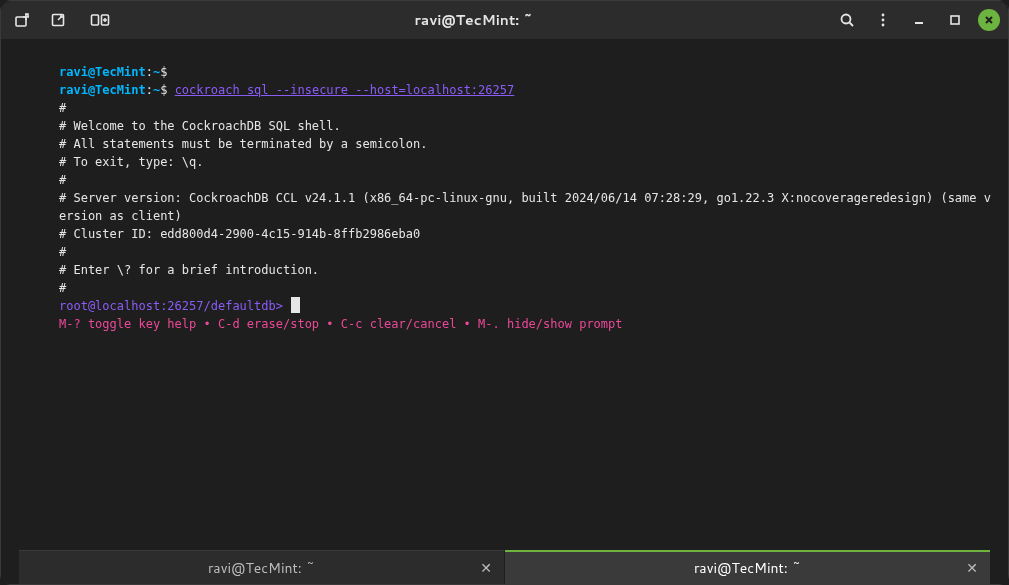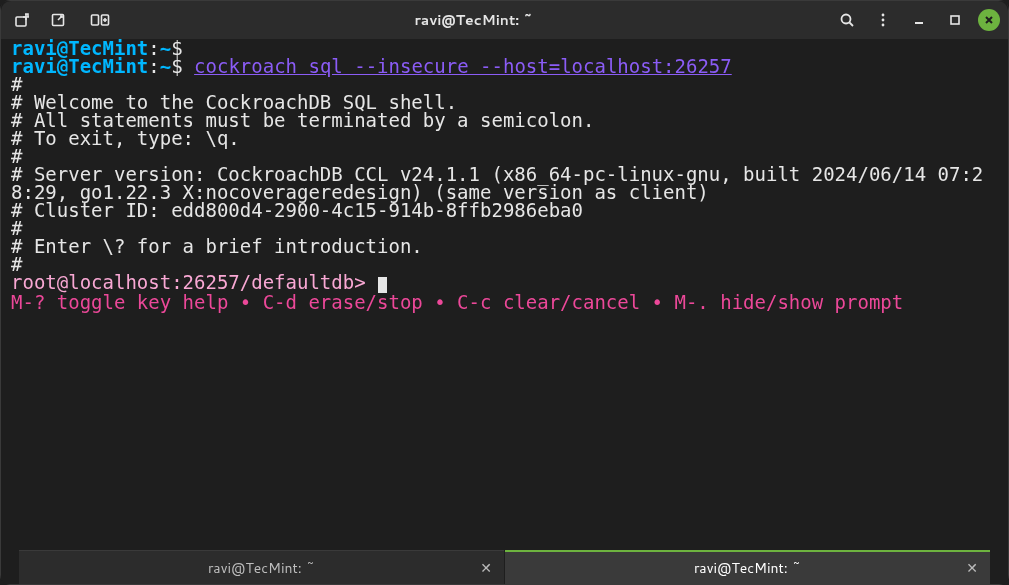--- a/index.html
+++ b/index.html
@@ -61,35 +61,36 @@
     width: 22px; height: 22px;
     border-radius: 50%;
     background: #6db33f;
     display: flex; align-items: center; justify-content: center;
   }
 
   
   .term-body {
     flex: 1 1 auto;
     background: #1e1e1e;
-    padding: 0 10px 0 10px;
-    font-size: 19px;
+    padding: 24px 10px 0 10px;
+    font-size: 12px;
     line-height: 18px;
     color: #e6e6e6;
     white-space: pre-wrap;
     word-break: break-all;
     overflow: hidden;
+    margin-left: 48px;
   }
   .prompt-user { color: #00b7ff; font-weight: bold; }
   .prompt-sep  { color: #e6e6e6; }
   .prompt-path { color: #00b7ff; font-weight: bold; }
   .prompt-dollar { color: #e6e6e6; }
   .cmd-text { color: #8b5cf6; text-decoration: underline; }
   .output-text { color: #e6e6e6; }
-  .sql-prompt { color: #f9a8d4; }
+  .sql-prompt { color: #8b5cf6; }
   .help-line { color: #ec4899; }
   .cursor {
     display: inline-block;
     width: 9px; height: 16px;
     background: #e6e6e6;
     vertical-align: text-bottom;
     margin-left: 1px;
   }
 
   

